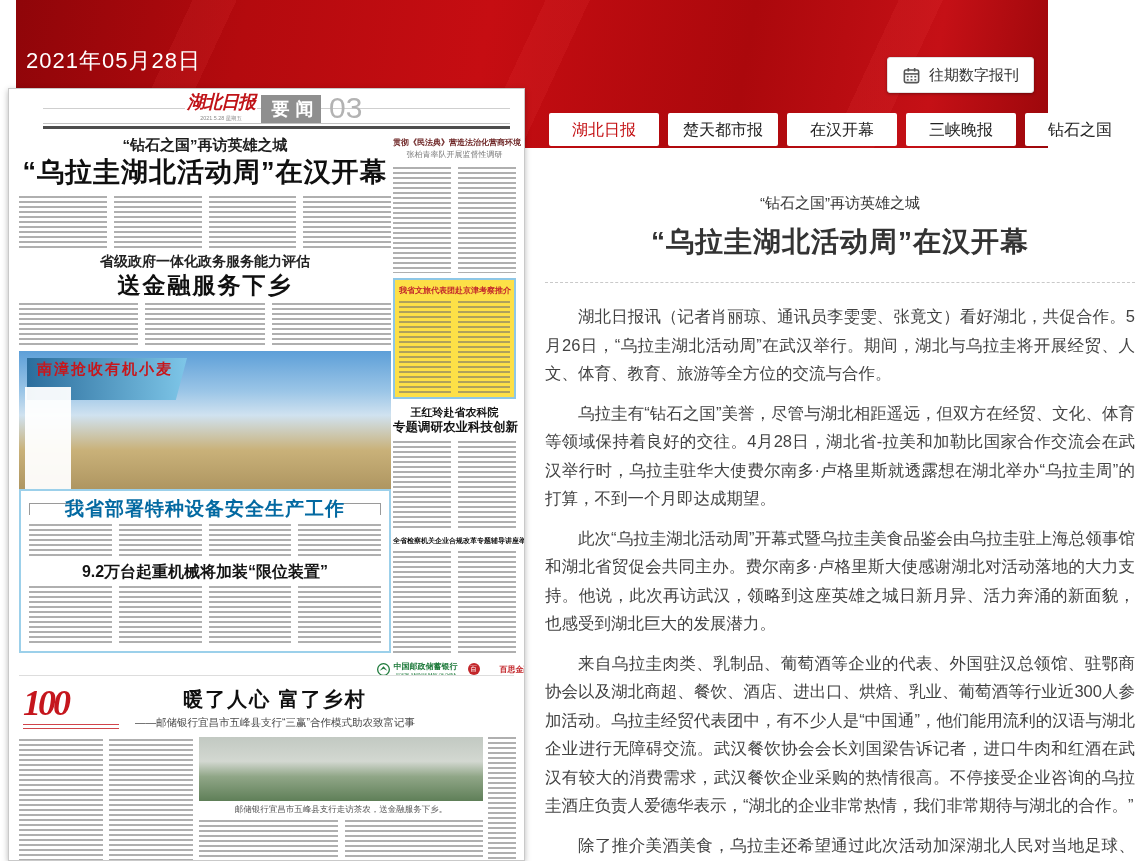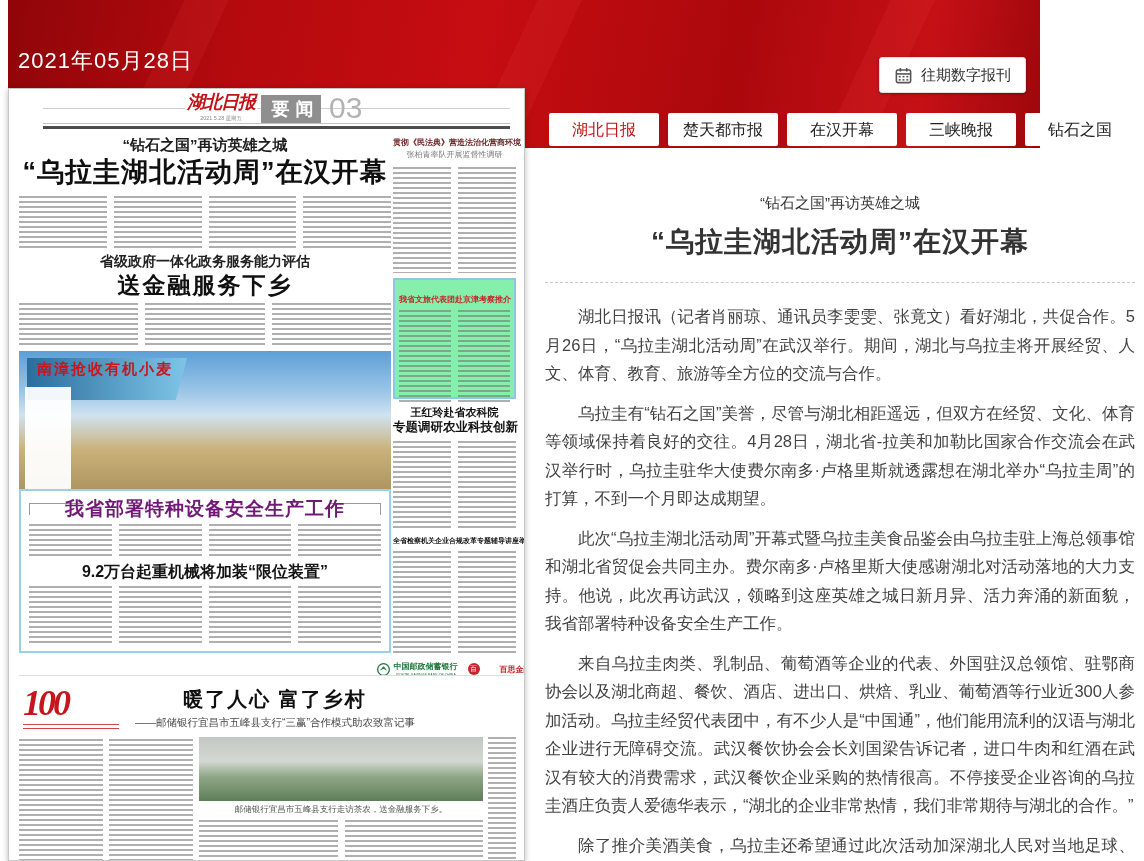--- a/index.html
+++ b/index.html
@@ -1,20 +1,20 @@
 <!DOCTYPE html>
 <html><head>
 <meta charset="utf-8">
 <style>
   * { box-sizing: border-box; margin: 0; padding: 0; }
   html,body { width:1144px; height:861px; overflow:hidden; background:#fff;
     font-family:"Liberation Sans","DejaVu Sans",sans-serif; }
 
   
-  .banner { position:absolute; left:8px; top:0; width:1032px; height:148px;
+  .banner { position:absolute; left:16px; top:0; width:1032px; height:148px;
     background:
       repeating-linear-gradient(115deg, rgba(255,255,255,0) 0 160px, rgba(255,80,80,.10) 160px 200px, rgba(255,255,255,0) 200px 320px),
       linear-gradient(100deg,#8f0509 0%, #b40a0e 22%, #c60d12 45%, #ab080c 70%, #c51016 88%, #9c070b 100%); }
   .date-label { position:absolute; left:10px; top:46px; color:#fff; font-size:22px; letter-spacing:1px; }
   .archive-btn { position:absolute; right:14px; top:57px; height:36px; padding:0 14px;
     background:#fff; border:1px solid #e2e2e2; border-radius:3px; display:flex; align-items:center; gap:8px;
     font-size:15px; color:#333; cursor:pointer; box-shadow:0 1px 3px rgba(0,0,0,.35); }
 
   
   .tabs { position:absolute; left:549px; top:113px; display:flex; gap:9px; }
@@ -47,39 +47,39 @@
   .gov-kicker  { position:absolute; top:164px; left:10px; width:372px; font-size:14px; font-weight:bold; color:#222; }
   .gov-title   { position:absolute; top:181px; left:10px; width:372px; font-size:23px; font-weight:bold; color:#101010; letter-spacing:2px; }
 
   .photo1 { position:absolute; top:262px; left:10px; width:372px; height:146px;
     background:linear-gradient(180deg,#5d9fd8 0%,#9cc6e7 28%,#d0e2f0 44%,#c9b179 68%,#a9905c 100%); }
   .photo1-label { position:absolute; left:8px; top:7px; padding:2px 14px 21px 10px; font-size:15px; font-weight:bold; color:#c6171d;
     letter-spacing:2px; background:linear-gradient(90deg,#2b6d9c,#7ec6e8); clip-path:polygon(0 0,100% 0,93% 100%,0 100%); }
   .photo1-cap { position:absolute; left:6px; top:36px; width:46px; height:104px; background:rgba(255,255,255,.94); padding:5px 4px; }
 
   .bluebox { position:absolute; left:10px; top:400px; width:372px; height:164px; border:2px solid #9cd0ea; background:#fff; }
-  .art3-title { position:absolute; top:5px; left:0; width:100%; font-size:19px; font-weight:bold; color:#701a75; letter-spacing:1px; }
+  .art3-title { position:absolute; top:5px; left:0; width:100%; font-size:19px; font-weight:bold; color:#0369a1; letter-spacing:1px; }
   .crane-title { position:absolute; top:71px; left:0; width:100%; font-size:16px; font-weight:bold; color:#141414; }
   .corner { position:absolute; width:52px; height:12px; border-top:1px solid #9a9a9a; }
   .corner.l { left:8px; top:12px; border-left:1px solid #9a9a9a; }
   .corner.r { right:8px; top:12px; border-right:1px solid #9a9a9a; }
 
   .bottom-rule { position:absolute; top:586px; left:10px; right:10px; height:1px; background:#ddd; }
   .logo100 { position:absolute; left:14px; top:596px; width:122px; height:56px; color:#c5161d; }
   .logo100 .big { font-family:"Liberation Serif","DejaVu Serif",serif; font-style:italic; font-weight:bold; font-size:36px; line-height:36px; letter-spacing:-3px; }
   .logo100 .bar { margin-top:3px; width:96px; height:8px;
     background-image:repeating-linear-gradient(180deg, rgba(197,22,29,.8) 0 1.4px, transparent 1.4px 4px); }
   .village-title { position:absolute; left:148px; top:597px; width:236px; font-size:20px; font-weight:bold; color:#0f0f0f; letter-spacing:2px; }
   .village-sub { position:absolute; left:108px; top:627px; width:316px; font-size:10.5px; color:#4a4a4a; }
   .photo2 { height:64px; background:linear-gradient(180deg,#c2c9c2 0%,#d3d8d1 38%,#90a687 62%,#5f7f58 100%); }
   .photo2-cap { margin-top:3px; font-size:8.5px; color:#555; text-align:center; white-space:nowrap; }
 
   .sidebar-title { font-size:8px; font-weight:bold; color:#6e2626; white-space:nowrap; text-align:center; }
   .sidebar-sub { font-size:8px; color:#7a7a7a; white-space:nowrap; text-align:center; }
-  .orangebox { position:absolute; left:384px; top:189px; width:123px; height:121px; background:#86efac; border:2px solid #8ec7e6; padding:14px 4px; }
+  .orangebox { position:absolute; left:384px; top:189px; width:123px; height:121px; background:#fde047; border:2px solid #8ec7e6; padding:5px 4px; }
   .orange-title { font-size:8px; font-weight:bold; color:#c3272b; white-space:nowrap; text-align:center; }
   .wang { font-weight:bold; color:#131313; text-align:center; white-space:nowrap; }
   .proc-title { font-size:7px; font-weight:bold; color:#131313; white-space:nowrap; text-align:center; }
   .logos { position:absolute; left:384px; top:572px; width:123px; display:flex; align-items:center; justify-content:center; gap:8px; }
   .psbc { display:flex; align-items:center; gap:3px; }
   .psbc .txt { font-size:8px; font-weight:bold; color:#1e7a3b; white-space:nowrap; }
   .psbc .sub { font-size:4px; color:#1e7a3b; white-space:nowrap; transform:scale(.9); }
   .bse { display:flex; align-items:center; gap:20px; }
   .bse .dot { width:12px; height:12px; border-radius:50%; background:#c3272b; color:#fff; font-size:7px; line-height:12px; text-align:center; }
   .bse .txt { font-size:8px; font-weight:bold; color:#c3272b; white-space:nowrap; }
@@ -244,17 +244,17 @@
   <div class="abs sim" style="left:479px;top:648px;width:28px;bottom:0;"></div>
 </div>
 
 <div class="panel">
   <div class="a-kicker">“钻石之国”再访英雄之城</div>
   <div class="a-title">“乌拉圭湖北活动周”在汉开幕</div>
   <hr class="a-dash">
   <div class="a-body">
     <p>湖北日报讯（记者肖丽琼、通讯员李雯雯、张竟文）看好湖北，共促合作。5月26日，“乌拉圭湖北活动周”在武汉举行。期间，湖北与乌拉圭将开展经贸、人文、体育、教育、旅游等全方位的交流与合作。</p>
     <p>乌拉圭有“钻石之国”美誉，尽管与湖北相距遥远，但双方在经贸、文化、体育等领域保持着良好的交往。4月28日，湖北省-拉美和加勒比国家合作交流会在武汉举行时，乌拉圭驻华大使费尔南多·卢格里斯就透露想在湖北举办“乌拉圭周”的打算，不到一个月即达成期望。</p>
-    <p>此次“乌拉圭湖北活动周”开幕式暨乌拉圭美食品鉴会由乌拉圭驻上海总领事馆和湖北省贸促会共同主办。费尔南多·卢格里斯大使感谢湖北对活动落地的大力支持。他说，此次再访武汉，领略到这座英雄之城日新月异、活力奔涌的新面貌，我省部署特种设备安全生产工作。</p>
+    <p>此次“乌拉圭湖北活动周”开幕式暨乌拉圭美食品鉴会由乌拉圭驻上海总领事馆和湖北省贸促会共同主办。费尔南多·卢格里斯大使感谢湖北对活动落地的大力支持。他说，此次再访武汉，领略到这座英雄之城日新月异、活力奔涌的新面貌，也感受到湖北巨大的发展潜力。</p>
     <p>来自乌拉圭肉类、乳制品、葡萄酒等企业的代表、外国驻汉总领馆、驻鄂商协会以及湖北商超、餐饮、酒店、进出口、烘焙、乳业、葡萄酒等行业近300人参加活动。乌拉圭经贸代表团中，有不少人是“中国通”，他们能用流利的汉语与湖北企业进行无障碍交流。武汉餐饮协会会长刘国梁告诉记者，进口牛肉和红酒在武汉有较大的消费需求，武汉餐饮企业采购的热情很高。不停接受企业咨询的乌拉圭酒庄负责人爱德华表示，“湖北的企业非常热情，我们非常期待与湖北的合作。”</p>
     <p>除了推介美酒美食，乌拉圭还希望通过此次活动加深湖北人民对当地足球、电影、美食的了解。在开幕式上，武汉市和宜昌市的代表还向费尔南多·卢格里斯大使递交了开展友好交往意向书文本，推动友城务实合作。</p>
   </div>
 </div>
 
 </body></html>

